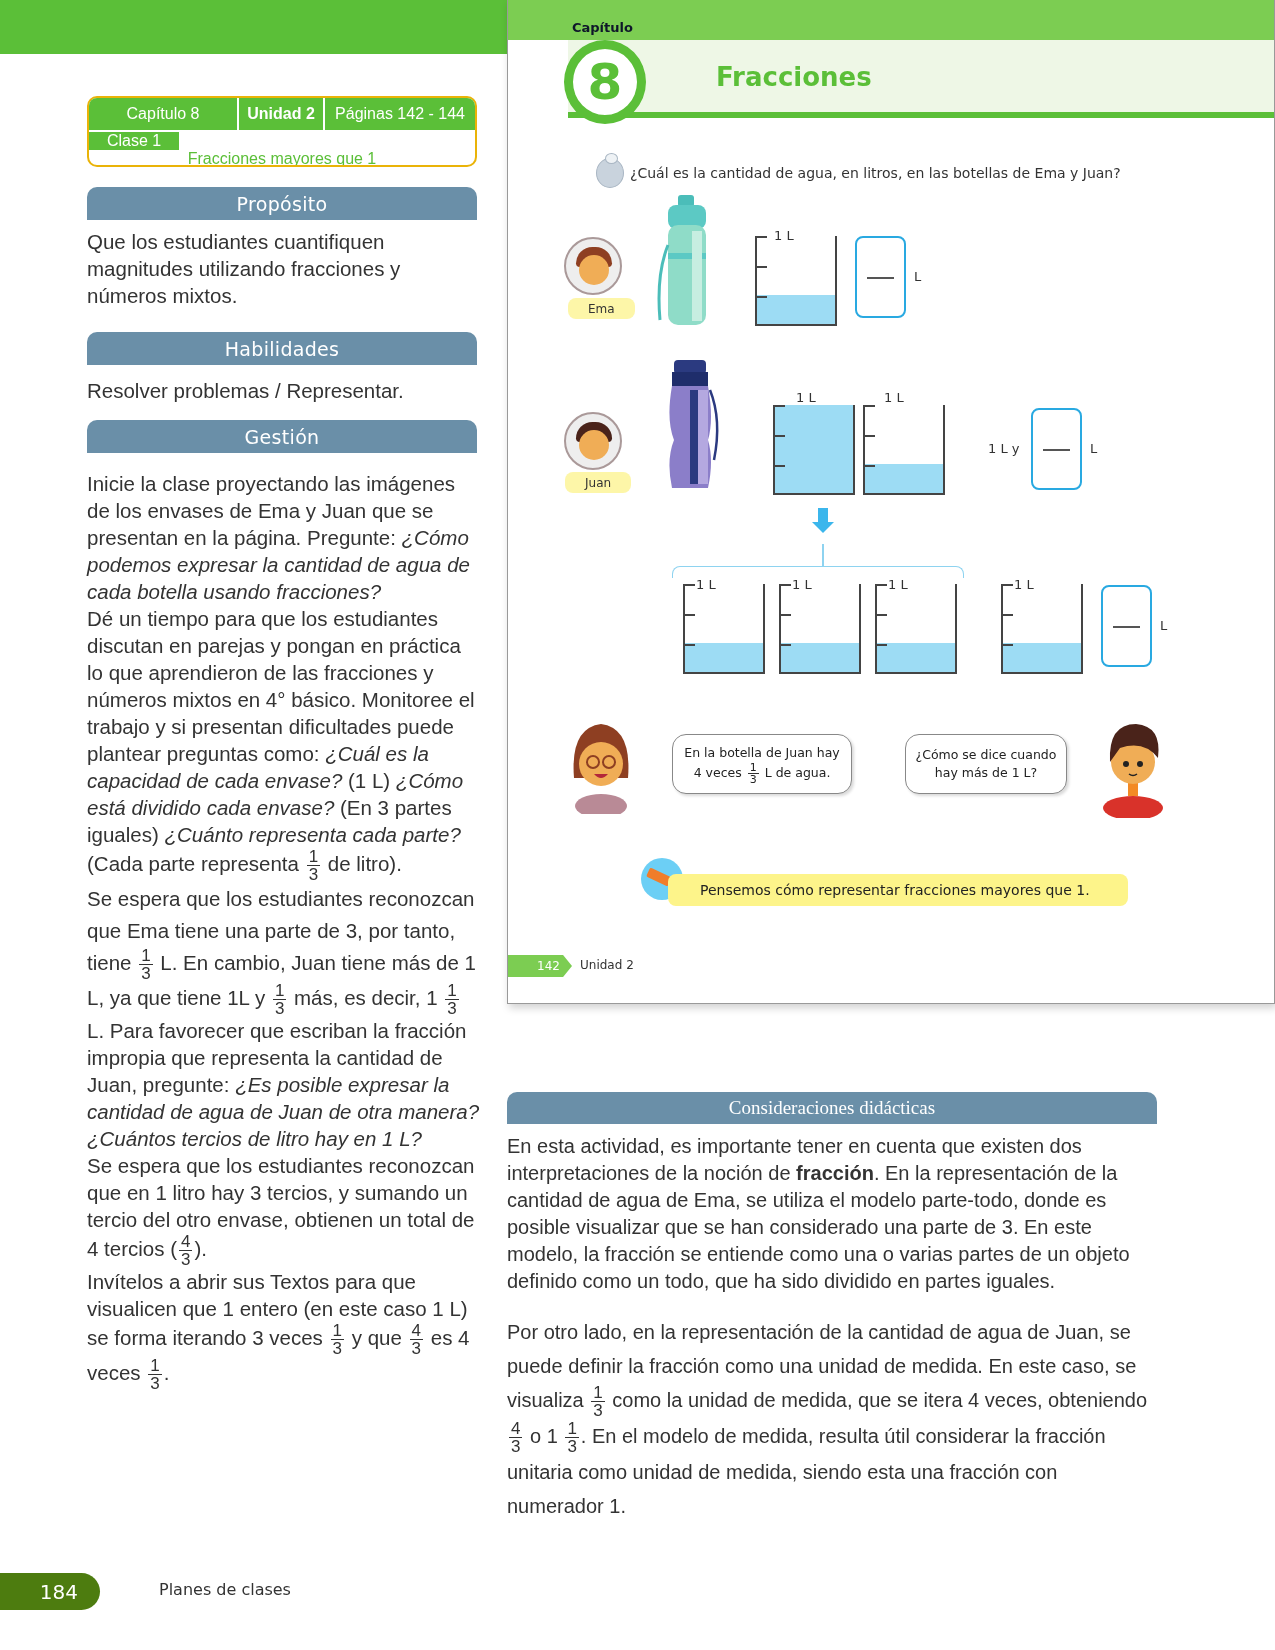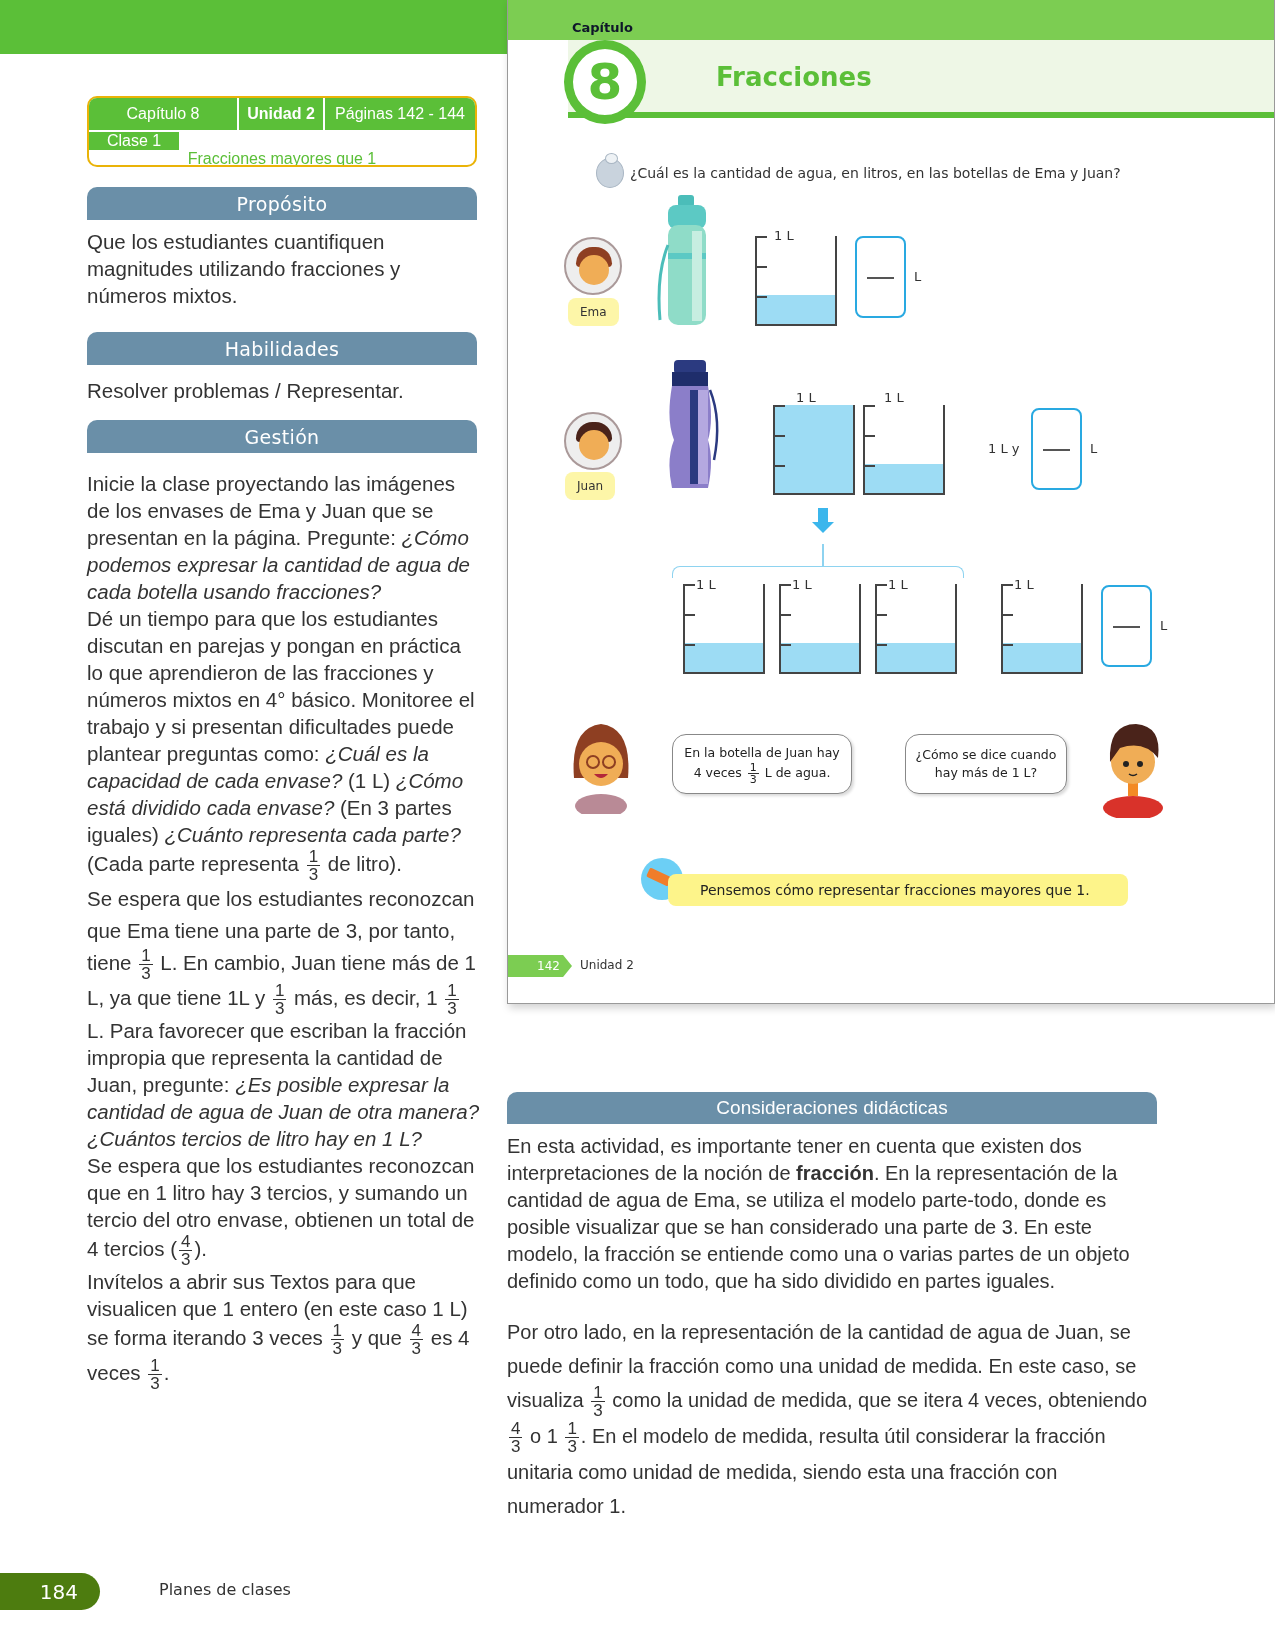--- a/index.html
+++ b/index.html
@@ -49,21 +49,21 @@
     font-size: 50px; color: #5bbf38; font-weight: bold; font-family: "DejaVu Sans", sans-serif; }
   .bp-title { position: absolute; left: 160px; top: 62px; font-size: 26px; font-weight: bold; color: #5bbf38; font-family: "DejaVu Sans", sans-serif; margin-left: 48px; }
 
   .bp-question { position: absolute; left: 88px; top: 158px; font-size: 14px; color: #333; font-family: "DejaVu Sans", sans-serif; display: flex; align-items: center; gap: 6px; }
   .q-icon { width: 28px; height: 30px; border-radius: 50%; background: #c9d3dd; border: 1px solid #a9b6c3; position: relative; }
   .q-icon::before { content: ""; position: absolute; left: 8px; top: -6px; width: 11px; height: 9px; border-radius: 50%; background: #eef2f5; border: 1px solid #a9b6c3; }
 
   .avatar { position: absolute; width: 58px; height: 58px; border-radius: 50%; border: 2px solid #a99; background: #eee; overflow: hidden; }
   .avatar .face { position: absolute; left: 13px; top: 16px; width: 30px; height: 30px; border-radius: 50%; background: #f0ad56; }
   .avatar .hair { position: absolute; left: 10px; top: 8px; width: 36px; height: 20px; border-radius: 18px 18px 4px 4px; }
-  .name-tag { position: absolute; height: 28px; padding: 0 12px; background: #fdf6a8; border-radius: 8px; font-size: 12px; color: #333;
+  .name-tag { position: absolute; height: 21px; padding: 0 20px; background: #fdf6a8; border-radius: 8px; font-size: 12px; color: #333;
     display: flex; align-items: center; font-family: "DejaVu Sans", sans-serif; }
 
   .bottle { position: absolute; }
   .beaker { position: absolute; width: 82px; height: 90px; border-left: 2px solid #444; border-right: 2px solid #444; border-bottom: 2px solid #444; }
   .beaker .water { position: absolute; left: 0; right: 0; bottom: 0; background: #9ddcf4; }
   .beaker .tick { position: absolute; left: -2px; width: 12px; height: 1.5px; background: #444; }
   .beaker-label { position: absolute; font-size: 13px; color: #333; font-family: "DejaVu Sans", sans-serif; }
   .answer-box { position: absolute; width: 51px; height: 82px; border: 2.5px solid #29a9e1; border-radius: 8px; }
   .answer-box .line { position: absolute; left: 10px; right: 10px; top: 39px; height: 1.5px; background: #555; }
   .unit-L { position: absolute; font-size: 13px; color: #333; font-family: "DejaVu Sans", sans-serif; }
@@ -80,21 +80,21 @@
   .think-bar { position: absolute; left: 160px; top: 874px; width: 460px; height: 32px; background: #fdf48a; border-radius: 8px;
     font-size: 14px; color: #222; display: flex; align-items: center; padding-left: 32px; font-family: "DejaVu Sans", sans-serif; }
   .flash-icon { position: absolute; left: 133px; top: 858px; width: 42px; height: 42px; border-radius: 50%; background: #6ccff5; overflow: hidden; }
   .flash-icon::before { content: ""; position: absolute; left: 6px; top: 14px; width: 24px; height: 10px; background: #f07d2a; transform: rotate(25deg); border-radius: 2px; }
 
   .bp-foot-tab { position: absolute; left: 0; top: 955px; width: 64px; height: 22px; background: #7ccd52; color: #fff; font-size: 12px;
     display: flex; align-items: center; justify-content: flex-end; padding-right: 12px; clip-path: polygon(0 0, 86% 0, 100% 50%, 86% 100%, 0 100%); font-family: "DejaVu Sans", sans-serif; }
   .bp-foot-label { position: absolute; left: 72px; top: 958px; font-size: 12px; color: #333; font-family: "DejaVu Sans", sans-serif; }
 
   .considera-header { position: absolute; left: 507px; top: 1092px; width: 650px; height: 32px; background: #6a8fa8; color: #fff;
-    border-radius: 10px 10px 0 0; display: flex; align-items: center; justify-content: center; font-size: 19px; font-family: Liberation Sans, sans-serif; }
+    border-radius: 10px 10px 0 0; display: flex; align-items: center; justify-content: center; font-size: 19px; font-family: Liberation Serif, serif; }
   .considera-text { position: absolute; left: 507px; width: 650px; font-family: "Liberation Sans", sans-serif; font-size: 20px; line-height: 27px; color: #333; }
 </style>
 </head>
 <body>
 
 <div class="top-band"></div>
 
 <div class="info-table">
   <div class="info-row1">
     <div class="cell-cap">Capítulo 8</div>

